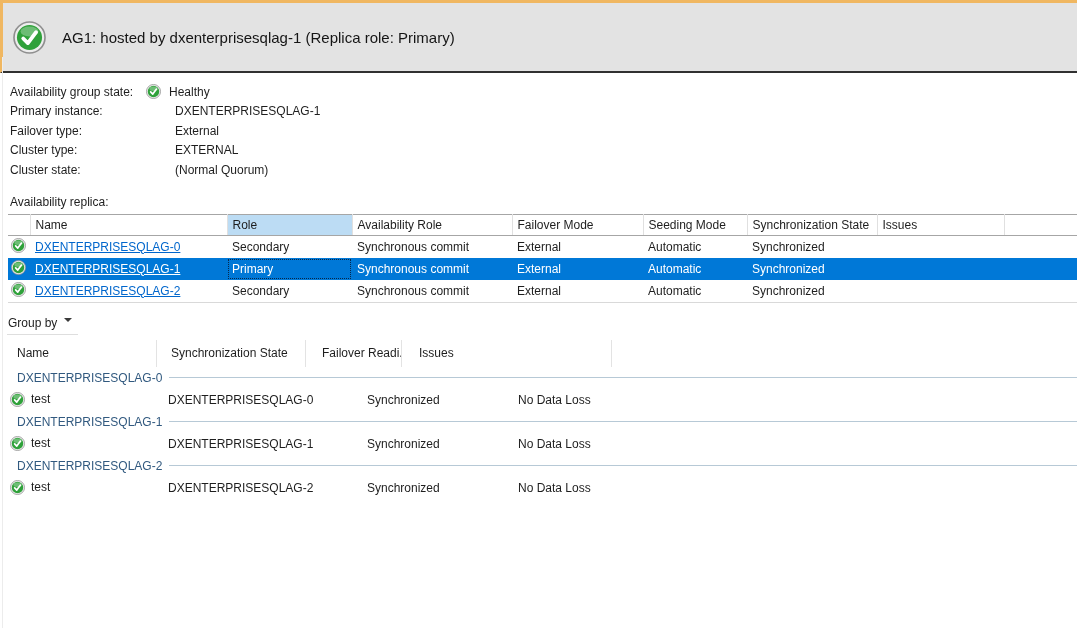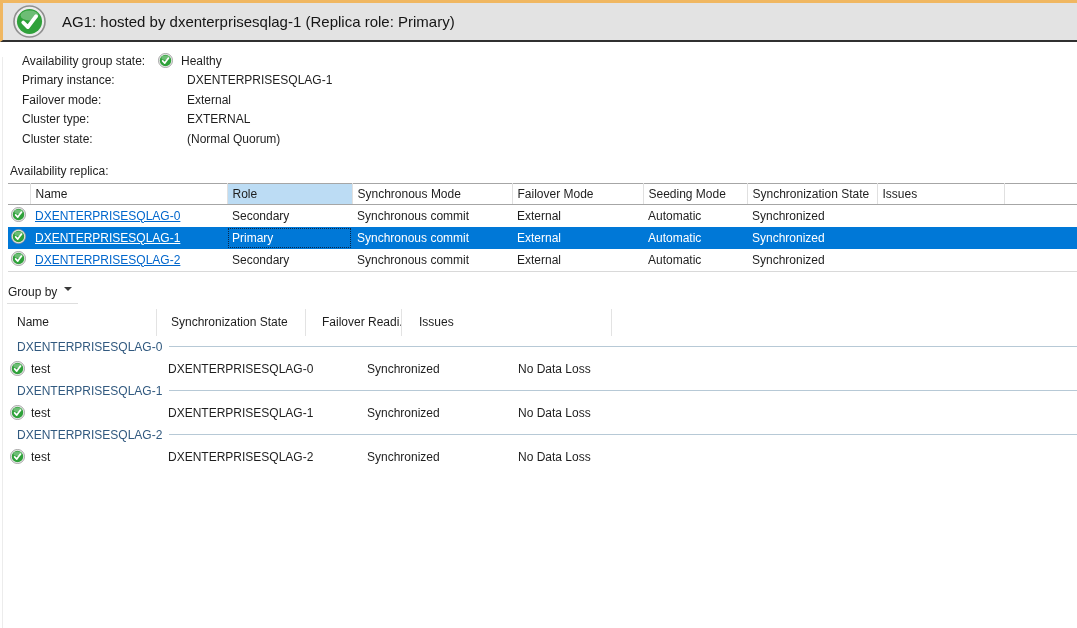--- a/index.html
+++ b/index.html
@@ -9,34 +9,34 @@
     font-size: 12px;
     color: #1e1e1e;
     background: #ffffff;
     position: relative;
     overflow: hidden;
   }
   .left-edge { position:absolute; left:2px; top:57px; bottom:0; width:1px; background:#ececec; }
 
   
   .header {
-    height:42px; background:#e3e3e3;
+    height:73px; background:#e3e3e3;
     border-top:3px solid #f0b761;
     border-left:3px solid #f0b761;
     border-bottom:2px solid #303030;
     display:flex; align-items:center;
   }
   .header .big-badge { margin-left:10px; }
   .header .title { margin-left:16px; font-size:15px; color:#151515; }
 
   .badge { display:inline-flex; align-items:center; justify-content:center; flex:0 0 auto; }
   .badge svg { display:block; width:100%; height:100%; }
 
   
-  .summary { margin:9px 0 0 22px; }
+  .summary { margin:9px 0 0 10px; }
   .summary-row { display:flex; align-items:center; height:19.5px; }
   .summary-label { width:136px; }
   .summary-value { display:flex; align-items:center; }
   .summary-value .badge { margin-right:8px; }
   .summary-value.no-icon { padding-left:29px; }
 
   
   .section-label { margin:15px 8px 5px 10px; }
   table.replica-table {
     border-collapse:collapse; table-layout:fixed;
@@ -71,21 +71,21 @@
   }
 
   
   .db-header { display:flex; margin-left:8px; margin-top:5px; height:27px; align-items:stretch; }
   .db-header .cell { display:flex; align-items:center; border-right:1px solid #e3e3e3; overflow:hidden; white-space:nowrap; }
   .db-groups { margin-left:8px; width:1069px; }
   .group-label-row { display:flex; align-items:center; height:22px; padding-left:9px; color:#31597f; }
   .group-rule { flex:1 1 auto; height:1px; background:#b7c9d6; margin-left:7px; }
   .db-row { display:flex; align-items:center; height:22px; }
   .db-cell { overflow:hidden; white-space:nowrap; }
-  .name-flex { display:flex; align-items:center; }
+  .name-flex { display:flex; align-items:flex-start; }
   .name-flex .badge { margin-right:6px; }
 
   .c0 { width:149px; padding-left:9px; }
   .c1 { width:196px; padding-left:11px; }
   .c2 { width:149px; padding-left:14px; }
   .c3 { width:96px;  padding-left:16px; }
   .c4 { width:210px; padding-left:17px; }
   .db-row .c0 { padding-left:2px; }
 </style>
 </head>
@@ -120,21 +120,21 @@
           </svg>
         </span>
         <span>Healthy</span>
       </span>
     </div>
     <div class="summary-row">
       <span class="summary-label">Primary instance:</span>
       <span class="summary-value no-icon">DXENTERPRISESQLAG-1</span>
     </div>
     <div class="summary-row">
-      <span class="summary-label">Failover mode:</span>
+      <span class="summary-label">Failover type:</span>
       <span class="summary-value no-icon">External</span>
     </div>
     <div class="summary-row">
       <span class="summary-label">Cluster type:</span>
       <span class="summary-value no-icon">EXTERNAL</span>
     </div>
     <div class="summary-row">
       <span class="summary-label">Cluster state:</span>
       <span class="summary-value no-icon">(Normal Quorum)</span>
     </div>
@@ -152,21 +152,21 @@
       <col style="width:104px">
       <col style="width:130px">
       <col style="width:127px">
       <col>
   </colgroup>
   <thead>
       <tr id="replica-thead-row">
         <th></th>
         <th>Name</th>
         <th class="sorted">Role</th>
-        <th>Synchronous Mode</th>
+        <th>Availability Role</th>
         <th>Failover Mode</th>
         <th>Seeding Mode</th>
         <th>Synchronization State</th>
         <th>Issues</th>
         <th></th>
       </tr>
     </thead>
   <tbody id="replica-tbody">
       <tr>
         <td class="icon-cell"><span class="badge" style="width:15px;height:15px">

